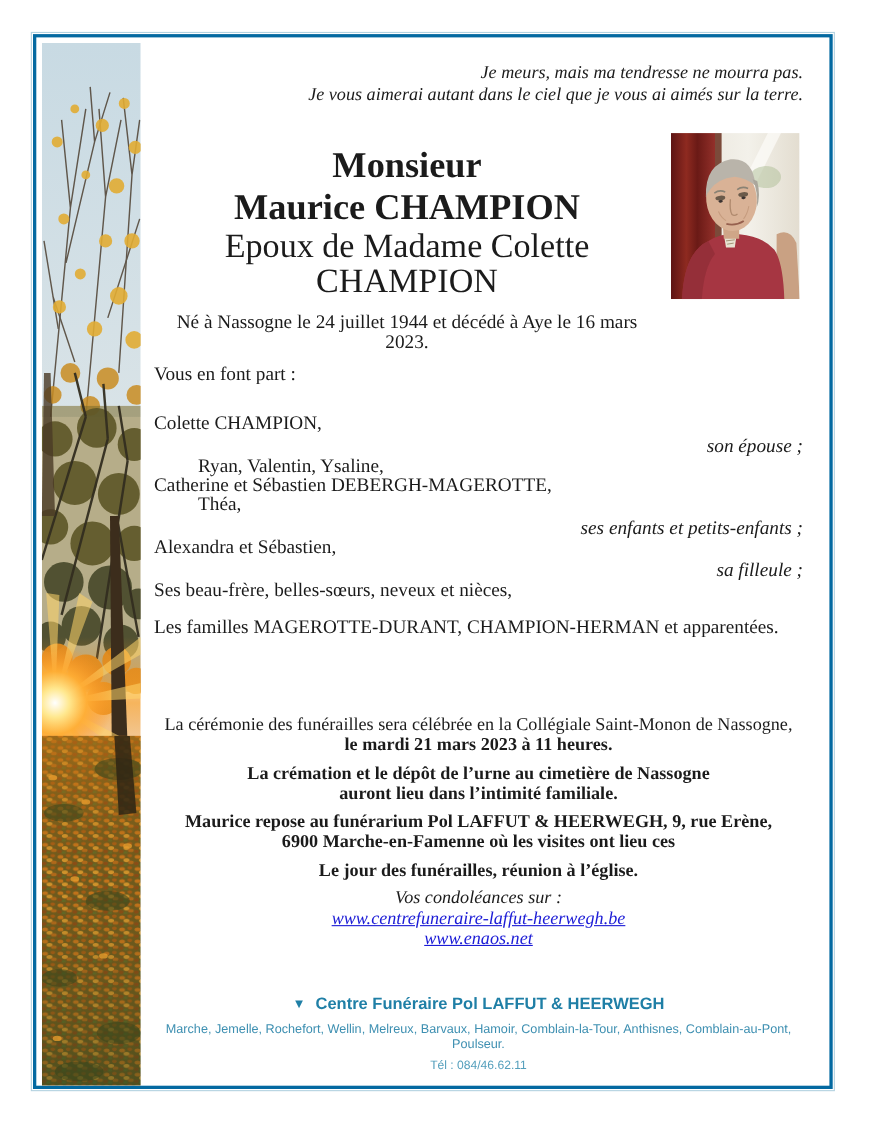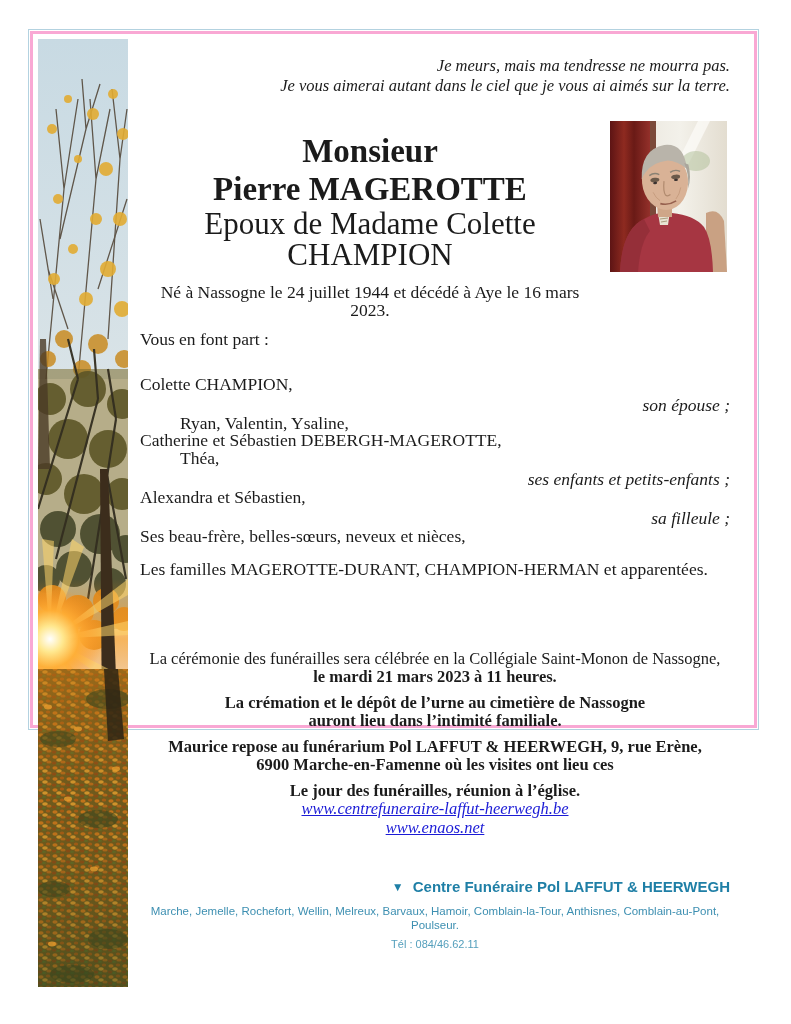--- a/index.html
+++ b/index.html
@@ -1,18 +1,18 @@
 <!DOCTYPE html>
 <html><head>
 <meta charset="utf-8">
 <style>
   html,body{margin:0;padding:0;width:791px;height:1024px;background:#ffffff;overflow:hidden;
     font-family:"Liberation Serif","DejaVu Serif",serif;color:#1b1b1b;}
-  .page{position:absolute;left:30px;top:31px;width:727px;height:697px;box-sizing:border-box;
-    background:#fff;border:3px solid #f9a8d4;outline:1px solid #b3d2e0;outline-offset:1px;}
+  .page{position:absolute;left:30px;top:31px;width:727px;height:959px;box-sizing:border-box;
+    background:#fff;border:3px solid #0369a1;outline:1px solid #b3d2e0;outline-offset:1px;}
   
   .strip{position:absolute;left:5px;top:5px;width:90px;height:948px;overflow:hidden;}
   .strip svg{display:block;width:100%;height:100%;}
   
   .portrait{position:absolute;left:577px;top:87px;width:117px;height:151px;overflow:hidden;}
   .portrait svg{display:block;width:100%;height:100%;}
   
   .content{position:absolute;left:107px;right:24px;top:0;}
   .epigraph{margin-top:22px;text-align:right;font-style:italic;font-size:16.5px;line-height:20px;}
   .titleblock{margin-top:36px;margin-right:130px;text-align:center;}
@@ -26,21 +26,21 @@
   .family .rel{margin-top:4px;text-align:right;font-style:italic;}
   .family .indent{padding-left:40px;}
   .family .families-line{margin-top:16px;}
   .ceremony{margin-top:71px;text-align:center;font-size:16.5px;}
   .ceremony p{margin:0;line-height:18.5px;}
   .ceremony .gap{margin-top:7px;}
   .bold{font-weight:bold;}
   .condo-label{font-style:italic;}
   .weblink{font-style:italic;color:#1b1bd6;text-decoration:underline;cursor:pointer;}
   .footer{margin-top:40px;text-align:center;font-family:"Liberation Sans","DejaVu Sans",sans-serif;}
-  .brand-line{font-size:15px;font-weight:bold;color:#1f7fa6;line-height:19px;text-align:right;}
+  .brand-line{font-size:15px;font-weight:bold;color:#1f7fa6;line-height:19px;}
   .brand-triangle{font-size:12px;margin-right:9px;position:relative;top:-1px;}
   .locations-line{margin-top:6px;font-size:11.5px;color:#3d8fb1;line-height:14px;}
   .phone-line{margin-top:5px;font-size:11px;color:#549fbc;line-height:14px;}
 </style>
 </head>
 <body>
 
 <div class="page">
 
   <div class="strip">
@@ -235,21 +235,21 @@
 
   <div class="content">
 
     <div class="epigraph">
       <div>Je meurs, mais ma tendresse ne mourra pas.</div>
       <div>Je vous aimerai autant dans le ciel que je vous ai aimés sur la terre.</div>
     </div>
 
     <div class="titleblock">
       <div class="salutation">Monsieur</div>
-      <div class="deceased-name">Pierre MAGEROTTE</div>
+      <div class="deceased-name">Maurice CHAMPION</div>
       <div class="spouse-line">Epoux de Madame Colette CHAMPION</div>
       <div class="life-dates">Né à Nassogne le 24 juillet 1944 et décédé à Aye le 16 mars 2023.</div>
     </div>
 
     <div class="family">
       <p>Vous en font part :</p>
       <p class="first">Colette CHAMPION,</p>
       <p class="rel">son épouse ;</p>
       <p class="indent">Ryan, Valentin, Ysaline,</p>
       <p>Catherine et Sébastien DEBERGH-MAGEROTTE,</p>
@@ -262,20 +262,21 @@
     </div>
 
     <div class="ceremony">
       <p>La cérémonie des funérailles sera célébrée en la Collégiale Saint-Monon de Nassogne,</p>
       <p class="bold">le mardi 21 mars 2023 à 11 heures.</p>
       <p class="bold gap">La crémation et le dépôt de l’urne au cimetière de Nassogne</p>
       <p class="bold">auront lieu dans l’intimité familiale.</p>
       <p class="bold gap">Maurice repose au funérarium Pol LAFFUT &amp; HEERWEGH, 9, rue Erène,</p>
       <p class="bold">6900 Marche-en-Famenne où les visites ont lieu ces</p>
       <p class="bold gap">Le jour des funérailles, réunion à l’église.</p>
+      <p class="condo-label gap">Vos condoléances sur :</p>
       <p><a class="weblink">www.centrefuneraire-laffut-heerwegh.be</a></p>
       <p><a class="weblink">www.enaos.net</a></p>
     </div>
 
     <div class="footer">
       <div class="brand-line"><span class="brand-triangle">▼</span><span>Centre Funéraire Pol LAFFUT &amp; HEERWEGH</span></div>
       <div class="locations-line">Marche, Jemelle, Rochefort, Wellin, Melreux, Barvaux, Hamoir, Comblain-la-Tour, Anthisnes, Comblain-au-Pont, Poulseur.</div>
       <div class="phone-line">Tél : 084/46.62.11</div>
     </div>
 

